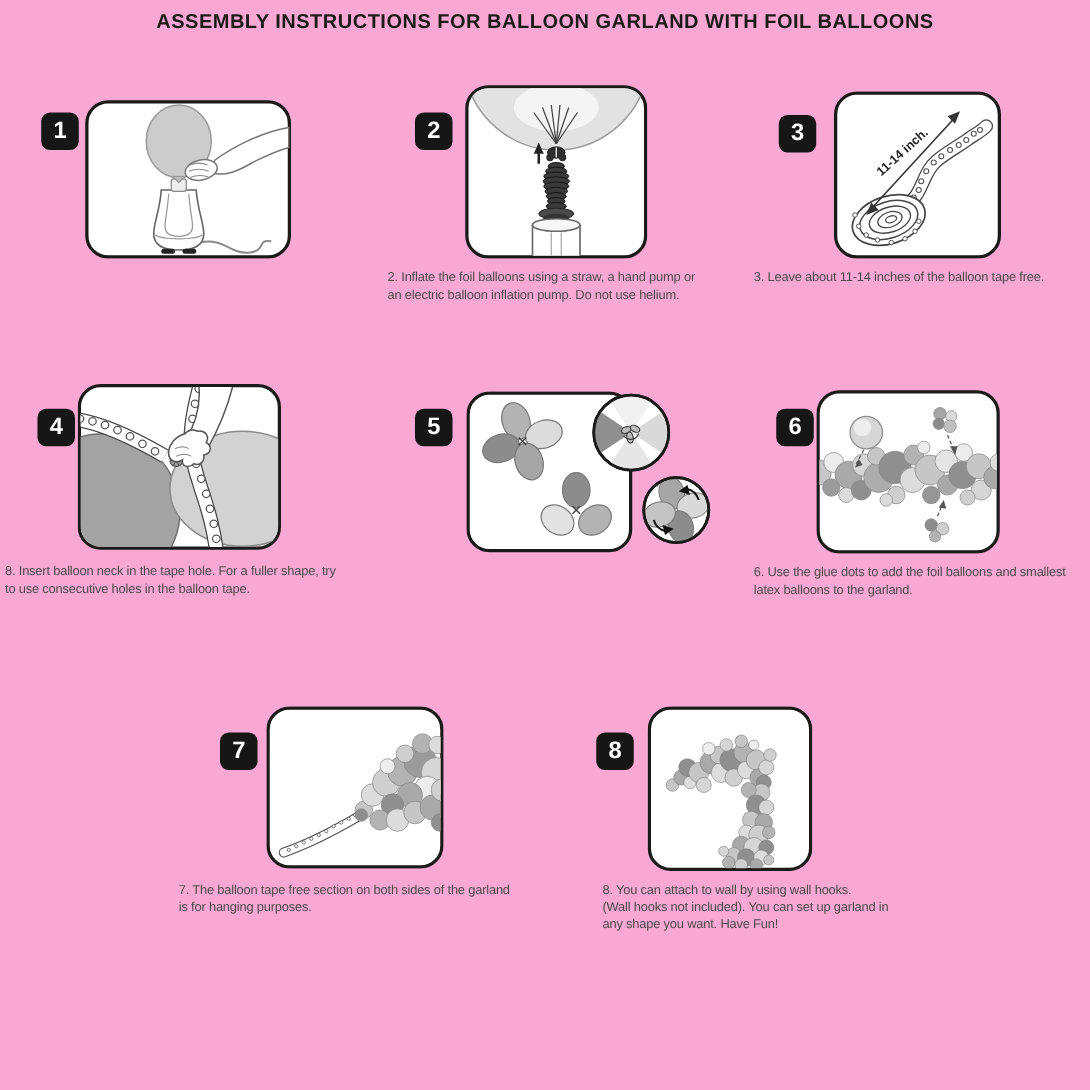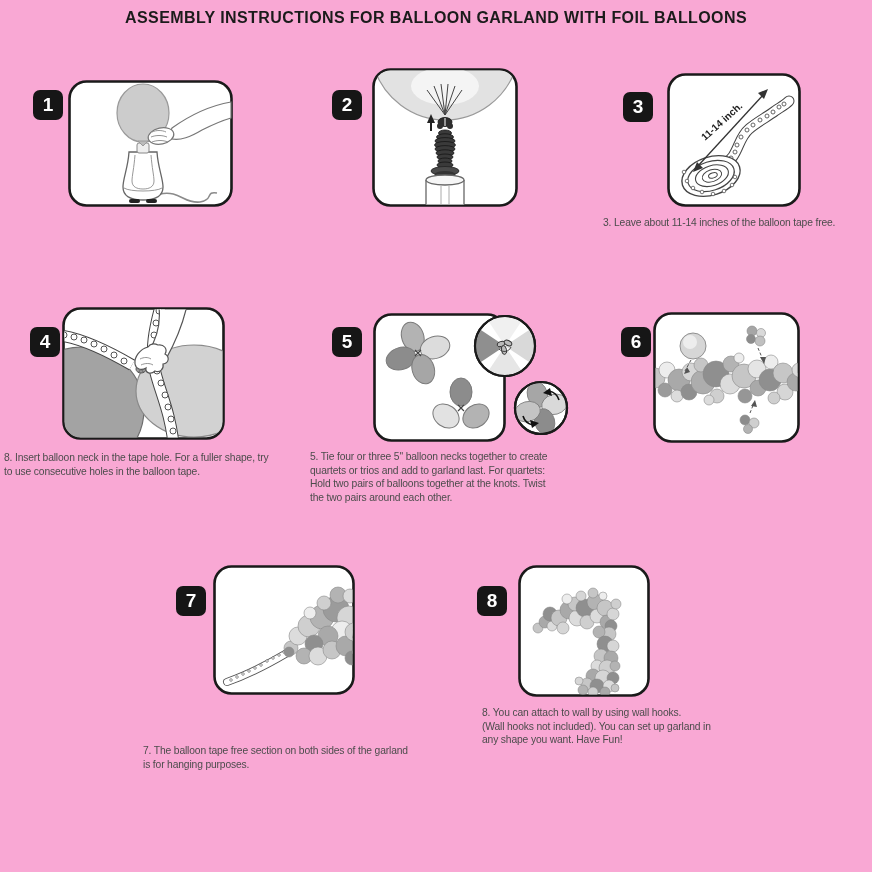--- a/index.html
+++ b/index.html
@@ -13,21 +13,21 @@
   .caption{position:absolute;font-size:10.3px;line-height:1.32;color:#4c4c4c;
            white-space:pre;letter-spacing:-.15px;}
   .illus{position:absolute;display:block;}
   
   .b1{left:33px;top:90px;}   .i1{left:68px;top:80px;}   .c1{left:8px;top:216px;}
   .b2{left:332px;top:90px;}  .i2{left:372px;top:68px;}  .c2{left:310px;top:216px;}
   .b3{left:623px;top:92px;}  .i3{left:667px;top:73px;}  .c3{left:603px;top:216px;}
   .b4{left:30px;top:327px;}  .i4{left:62px;top:307px;}  .c4{left:4px;top:451px;}
   .b5{left:332px;top:327px;} .i5{left:373px;top:313px;} .c5{left:310px;top:450px;}
   .b6{left:621px;top:327px;} .i6{left:653px;top:312px;} .c6{left:603px;top:452px;}
-  .b7{left:176px;top:586px;} .i7{left:213px;top:565px;} .c7{left:143px;top:744px;}
+  .b7{left:176px;top:586px;} .i7{left:213px;top:565px;} .c7{left:143px;top:706px;}
   .b8{left:477px;top:586px;} .i8{left:518px;top:565px;} .c8{left:450px;top:706px;margin-left:32px;}
 </style>
 </head>
 <body>
 
 <div class="sheet">
   <div class="title">ASSEMBLY INSTRUCTIONS FOR BALLOON GARLAND WITH FOIL BALLOONS</div>
 
   <div class="badge b1">1</div>
   <svg class="illus i1" width="165" height="127" viewBox="0 0 165 127">
@@ -93,20 +93,22 @@
     </g>
     <ellipse cx="73" cy="103" rx="14" ry="4.5" fill="#4a4a4a" stroke="#222" stroke-width="0.8"></ellipse>
     <ellipse cx="73" cy="106.5" rx="10.5" ry="3.5" fill="#333"></ellipse>
     <g clip-path="url(#c2)">
       <path d="M54,112 L54,140 L92,140 L92,112" fill="#fff" stroke="#666" stroke-width="1.3"></path>
       <ellipse cx="73" cy="112" rx="19" ry="5" fill="#f6f6f6" stroke="#666" stroke-width="1.3"></ellipse>
       <line x1="69" y1="118" x2="69" y2="139" stroke="#aaa" stroke-width="1"></line>
       <line x1="77" y1="118" x2="77" y2="139" stroke="#aaa" stroke-width="1"></line>
     </g>
   </svg>
+  <div class="caption c2">2. Inflate the foil balloons using a straw, a hand pump or
+an electric balloon inflation pump. Do not use helium.</div>
 
   <div class="badge b3">3</div>
   <svg class="illus i3" width="134" height="134" viewBox="0 0 134 134">
     <rect x="1.5" y="1.5" width="131" height="131" rx="17" fill="#fff" stroke="#1a1a1a" stroke-width="2.6"></rect>
     <g>
       <path d="M56,92 C72,84 70,66 82,56 C90,49 100,44 108,38 C113,34.5 118,32 122,28" fill="none" stroke="#444" stroke-width="11" stroke-linecap="round"></path>
       <path d="M56,92 C72,84 70,66 82,56 C90,49 100,44 108,38 C113,34.5 118,32 122,28" fill="none" stroke="#fff" stroke-width="9" stroke-linecap="round"></path>
       <g fill="#fff" stroke="#555" stroke-width="0.9">
         <circle cx="58" cy="90" r="2"></circle>
           <circle cx="64" cy="85" r="2"></circle>
@@ -247,24 +249,20 @@
       </g>
     </g>
     <circle cx="168" cy="95" r="26" fill="none" stroke="#1a1a1a" stroke-width="2.2"></circle>
     <g>
       <path d="M150,103 A13,13 0 0 0 160,112" fill="none" stroke="#111" stroke-width="1.6"></path>
       <path d="M157,107 L166,110 L159,115 Z" fill="#111"></path>
       <path d="M186,87 A13,13 0 0 0 176,78" fill="none" stroke="#111" stroke-width="1.6"></path>
       <path d="M179,83 L170,80 L177,75 Z" fill="#111"></path>
     </g>
   </svg>
-  <div class="caption c5">5. Tie four or three 5" balloon necks together to create
-quartets or trios and add to garland last. For quartets:
-Hold two pairs of balloons together at the knots. Twist
-the two pairs around each other.</div>
 
   <div class="badge b6">6</div>
   <svg class="illus i6" width="147" height="131" viewBox="0 0 147 131">
     <clipPath id="c6">
         <rect x="2.5" y="2.5" width="142" height="126" rx="16"></rect>
       </clipPath>
     <rect x="1.5" y="1.5" width="144" height="128" rx="17" fill="#fff" stroke="#1a1a1a" stroke-width="2.6"></rect>
     <g clip-path="url(#c6)" stroke="#8a8a8a" stroke-width="0.6">
       <circle cx="2" cy="66" r="10" fill="#c6c6c6"></circle>
         <circle cx="12" cy="78" r="7" fill="#9b9b9b"></circle>
@@ -308,20 +306,22 @@
     <line x1="105" y1="36" x2="110" y2="48" stroke="#555" stroke-width="1" stroke-dasharray="3,2"></line>
     <path d="M107,45 L111,52 L113,45 Z" fill="#555"></path>
     <g stroke="#8a8a8a" stroke-width="0.6">
       <circle cx="92" cy="108" r="5" fill="#8c8c8c"></circle>
         <circle cx="101" cy="111" r="5" fill="#cfcfcf"></circle>
       <circle cx="95" cy="117" r="4.5" fill="#b3b3b3"></circle>
     </g>
     <line x1="97" y1="101" x2="101" y2="91" stroke="#555" stroke-width="1" stroke-dasharray="3,2"></line>
     <path d="M98,94 L102,88 L104,95 Z" fill="#555"></path>
   </svg>
+  <div class="caption c6">6. Use the glue dots to add the foil balloons and smallest
+latex balloons to the garland.</div>
 
   <div class="badge b7">7</div>
   <svg class="illus i7" width="142" height="130" viewBox="0 0 142 130">
     <clipPath id="c7">
         <rect x="2.5" y="2.5" width="137" height="125" rx="16"></rect>
       </clipPath>
     <rect x="1.5" y="1.5" width="139" height="127" rx="17" fill="#fff" stroke="#1a1a1a" stroke-width="2.6"></rect>
     <g>
       <path d="M14,117 C34,110 52,101 74,88" fill="none" stroke="#555" stroke-width="8" stroke-linecap="round"></path>
       <path d="M14,117 C34,110 52,101 74,88" fill="none" stroke="#fff" stroke-width="6.2" stroke-linecap="round"></path>

